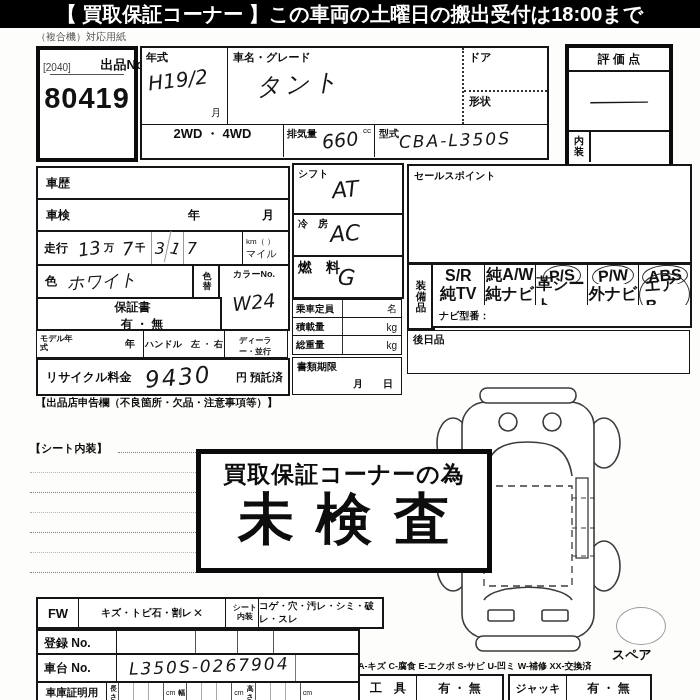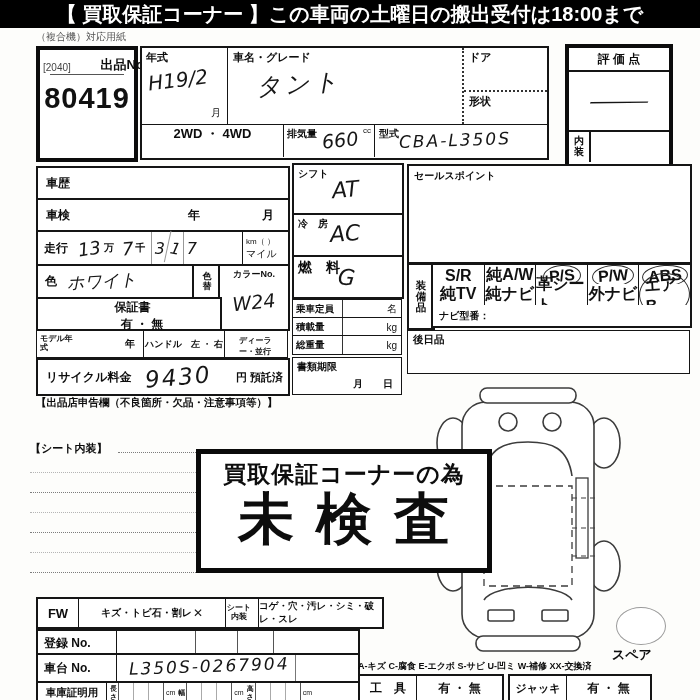--- a/index.html
+++ b/index.html
@@ -274,21 +274,21 @@
   </div>
 
   <div class="abs b2 flex" style="left:36px;top:597px;width:344px;height:28px;">
     <div style="width:40px;height:100%;border-right:1.5px solid #151515;display:flex;align-items:center;justify-content:center;">
       <span class="lbl" style="font-size:13px;">FW</span>
     </div>
     <div style="width:146px;height:100%;display:flex;align-items:center;justify-content:center;">
       <span class="lbl" style="font-size:10px;">キズ・トビ石・割レ</span>
       <span class="hw" style="font-size:12px;font-weight:bold;margin-left:1px;">✕</span>
     </div>
-    <div style="width:32px;height:100%;border-left:1.5px solid #151515;border-right:1.5px solid #151515;display:flex;align-items:center;justify-content:flex-start;">
+    <div style="width:32px;height:100%;border-left:1.5px solid #151515;border-right:1.5px solid #151515;display:flex;align-items:center;justify-content:flex-end;">
       <span class="lbl vtext" style="font-size:8px;width:26px;">シート内装</span>
     </div>
     <div style="flex:1;height:100%;display:flex;align-items:center;justify-content:center;">
       <span class="lbl" style="font-size:9.5px;">コゲ・穴・汚レ・シミ・破レ・スレ</span>
     </div>
   </div>
 
   <div class="abs b2 flex" style="left:36px;top:629px;width:320px;height:24px;">
     <div style="width:78px;height:100%;border-right:1.5px solid #151515;display:flex;align-items:center;">
       <span class="lbl" style="font-size:12px;margin-left:6px;">登録 No.</span>

